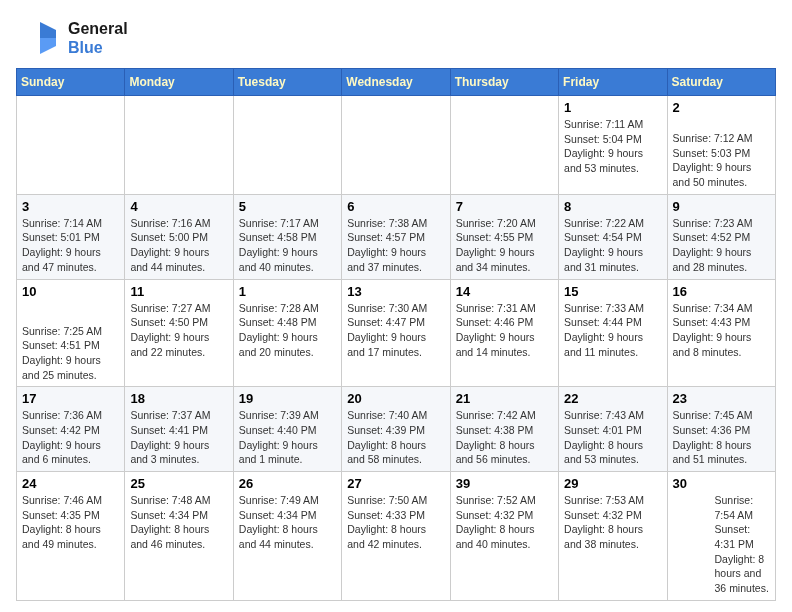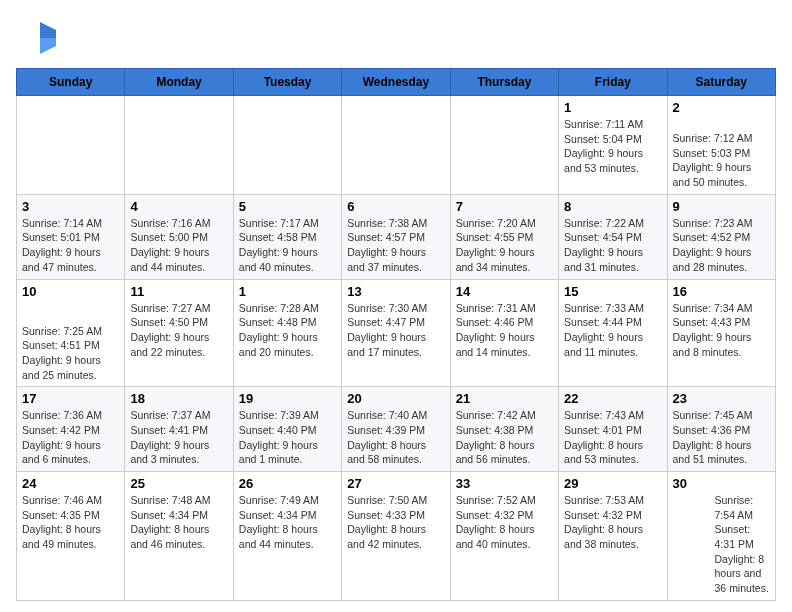--- a/index.html
+++ b/index.html
@@ -33,23 +33,23 @@
       font-size: 15px;
       color: #444;
     }
     .calendar {
       width: 100%;
       border-collapse: collapse;
       font-size: 11px;
     }
     .calendar th {
       background: #3a7bd5;
-      color: #000000;
+      color: #fef9c3;
       padding: 6px 4px;
-      text-align: center;
+      text-align: left;
       font-size: 12px;
       font-weight: bold;
       border: 1px solid #2a5fb5;
     }
     .calendar td {
       vertical-align: top;
       padding: 4px 5px;
       border: 1px solid #ccc;
       width: 108px;
       min-height: 80px;
@@ -75,20 +75,24 @@
   </style>
 </head>
 <body>
 
 <div class="header-area">
   <div class="logo">
       <svg width="44" height="44" viewBox="0 0 44 44">
         <polygon points="24,6 40,14 40,22 24,22" fill="#3a7bd5"></polygon>
         <polygon points="24,22 40,22 40,30 24,38" fill="#5a9bf5"></polygon>
       </svg>
+      <div style="display: flex; flex-direction: column; line-height: 1.2; margin-left: 4px;">
+        <span style="font-size: 16px; font-weight: bold; color: rgb(26, 26, 26);">General</span>
+        <span style="font-size: 16px; font-weight: bold; color: rgb(58, 123, 213);">Blue</span>
+      </div>
     </div>
   <div class="title-area">
     <div class="month-title"></div>
     <div class="location"></div>
   </div>
 </div>
 
 <table class="calendar">
   <thead>
     <tr>
@@ -272,21 +276,21 @@
 Sunset: 4:34 PM
 Daylight: 8 hours and 44 minutes.</div>
         </td>
         <td>
           <span class="day-number">27</span>
           <div class="day-info" style="white-space: pre-line;">Sunrise: 7:50 AM
 Sunset: 4:33 PM
 Daylight: 8 hours and 42 minutes.</div>
         </td>
         <td>
-          <span class="day-number">33</span>
+          <span class="day-number">39</span>
           <div class="day-info" style="white-space: pre-line;">Sunrise: 7:52 AM
 Sunset: 4:32 PM
 Daylight: 8 hours and 40 minutes.</div>
         </td>
         <td>
           <span class="day-number">29</span>
           <div class="day-info" style="white-space: pre-line;">Sunrise: 7:53 AM
 Sunset: 4:32 PM
 Daylight: 8 hours and 38 minutes.</div>
         </td>

